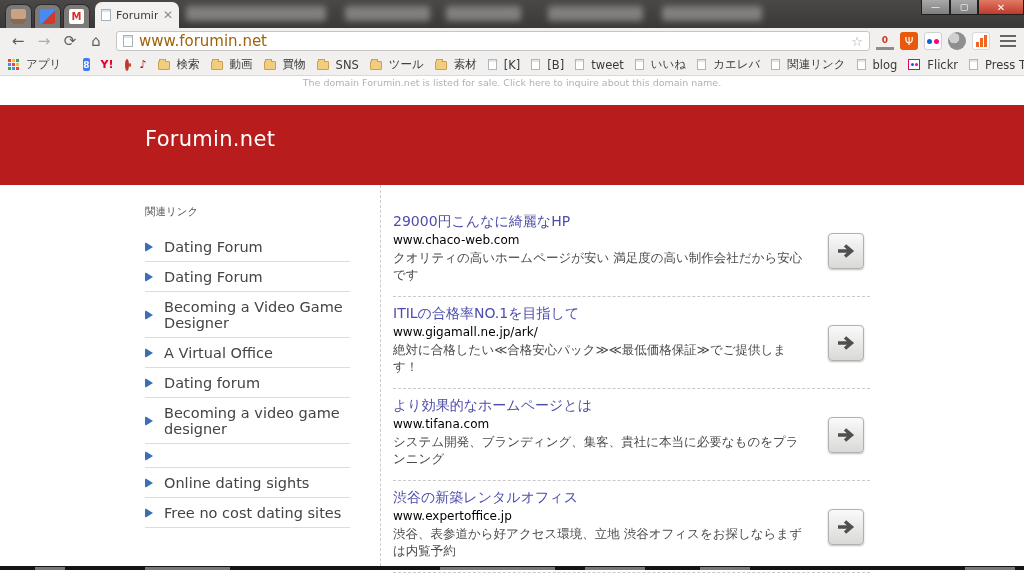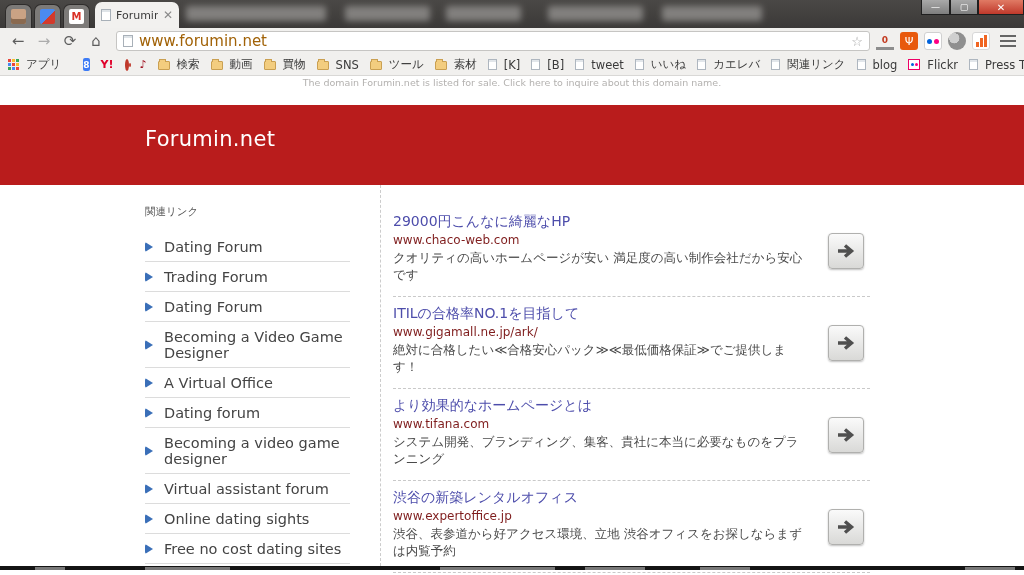--- a/index.html
+++ b/index.html
@@ -87,21 +87,21 @@
   .sidebar { width:277px; padding:20px 30px 0 42px; }
   .side-heading { font-size:10.5px; color:#555; margin-bottom:13px; }
   .side-item { display:flex; align-items:center; gap:11px; padding:7px 0 6px;
                border-bottom:1px solid #dcdcdc; font-size:14.5px; color:#444; }
   .tri { width:0; height:0; border-left:8px solid #3a6fb8; border-top:5px solid transparent;
          border-bottom:5px solid transparent; border-radius:2px; flex:none; }
   .main { width:490px; border-left:1px dashed #ccc; padding:20px 0 0 12px; }
   .sp-heading { font-size:10.5px; color:#555; margin-bottom:10px; }
   .listing { position:relative; padding:8px 60px 12px 0; border-bottom:1px dashed #c9c9c9; }
   .l-title { font-size:14px; color:#4d4dab; margin-bottom:2px; }
-  .l-url { font-size:12px; color:#7f1d1d; margin-bottom:3px; }
+  .l-url { font-size:12px; color:#000000; margin-bottom:3px; }
   .l-desc { font-size:12.5px; color:#4a4a4a; }
   .go-btn { position:absolute; right:6px; top:50%; transform:translateY(-50%); width:36px; height:36px;
             border:1px solid #b0b0ae; border-radius:4px; background:linear-gradient(#fafafa,#d9d9d7);
             box-shadow:0 1px 2px rgba(0,0,0,.25); display:flex; align-items:center; justify-content:center; }
 
   .footer { position:relative; height:34px; background:#e9e8e5; border-top:1px solid #d6d5d2;
             display:flex; align-items:center; padding-left:185px; gap:30px; }
   .f-label { font-size:10.5px; color:#555; margin-right:-8px; }
   .f-link { font-size:13px; color:#2e2e2e; text-decoration:none; }
   .diamond { position:absolute; right:30px; top:9px; width:13px; height:13px; background:#c9c9c6;
@@ -279,24 +279,20 @@
 
   <div class="page-body">
     <div class="sidebar">
       <div class="side-heading">関連リンク</div>
 
         <div class="side-item">
           <span class="tri"></span>
           <span>Dating Forum</span>
         </div>
 
-        <div class="side-item">
-          <span class="tri"></span>
-          <span>Trading Forum</span>
-        </div>
 
         <div class="side-item">
           <span class="tri"></span>
           <span>Dating Forum</span>
         </div>
 
         <div class="side-item">
           <span class="tri"></span>
           <span>Becoming a Video Game Designer</span>
         </div>
@@ -311,21 +307,20 @@
           <span>Dating forum</span>
         </div>
 
         <div class="side-item">
           <span class="tri"></span>
           <span>Becoming a video game designer</span>
         </div>
 
         <div class="side-item">
           <span class="tri"></span>
-          <span>Virtual assistant forum</span>
         </div>
 
         <div class="side-item">
           <span class="tri"></span>
           <span>Online dating sights</span>
         </div>
 
         <div class="side-item">
           <span class="tri"></span>
           <span>Free no cost dating sites</span>

